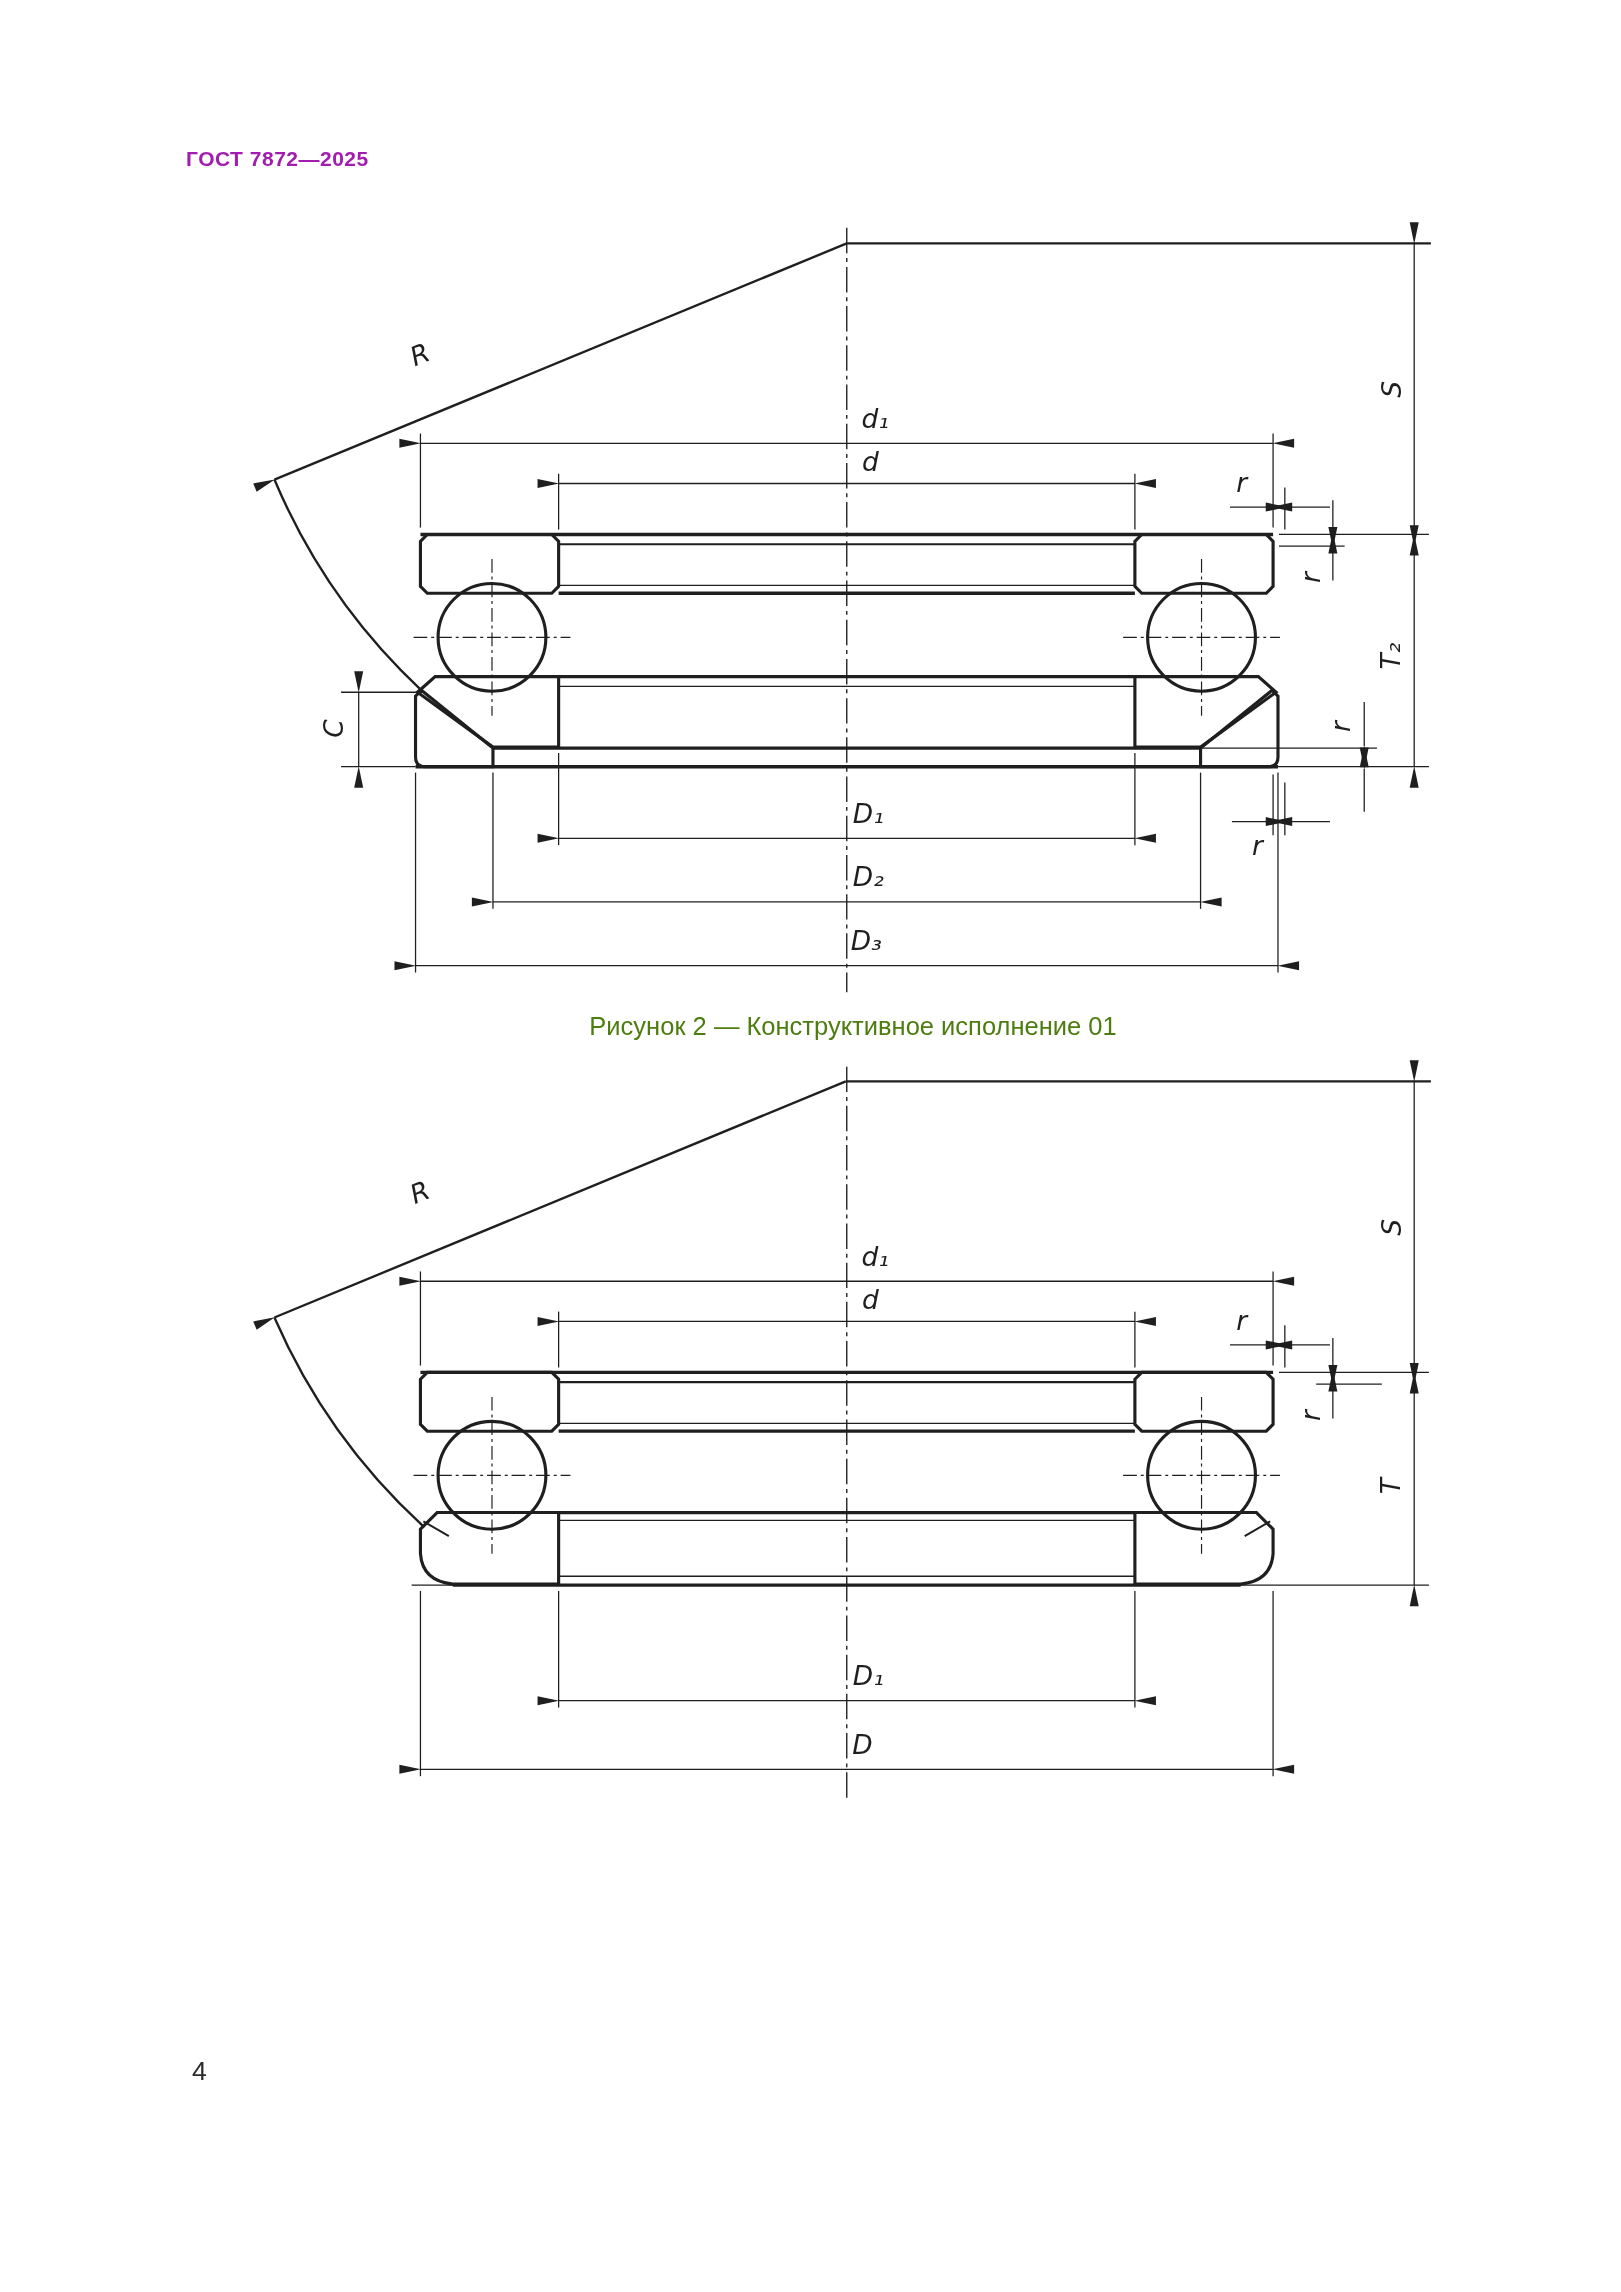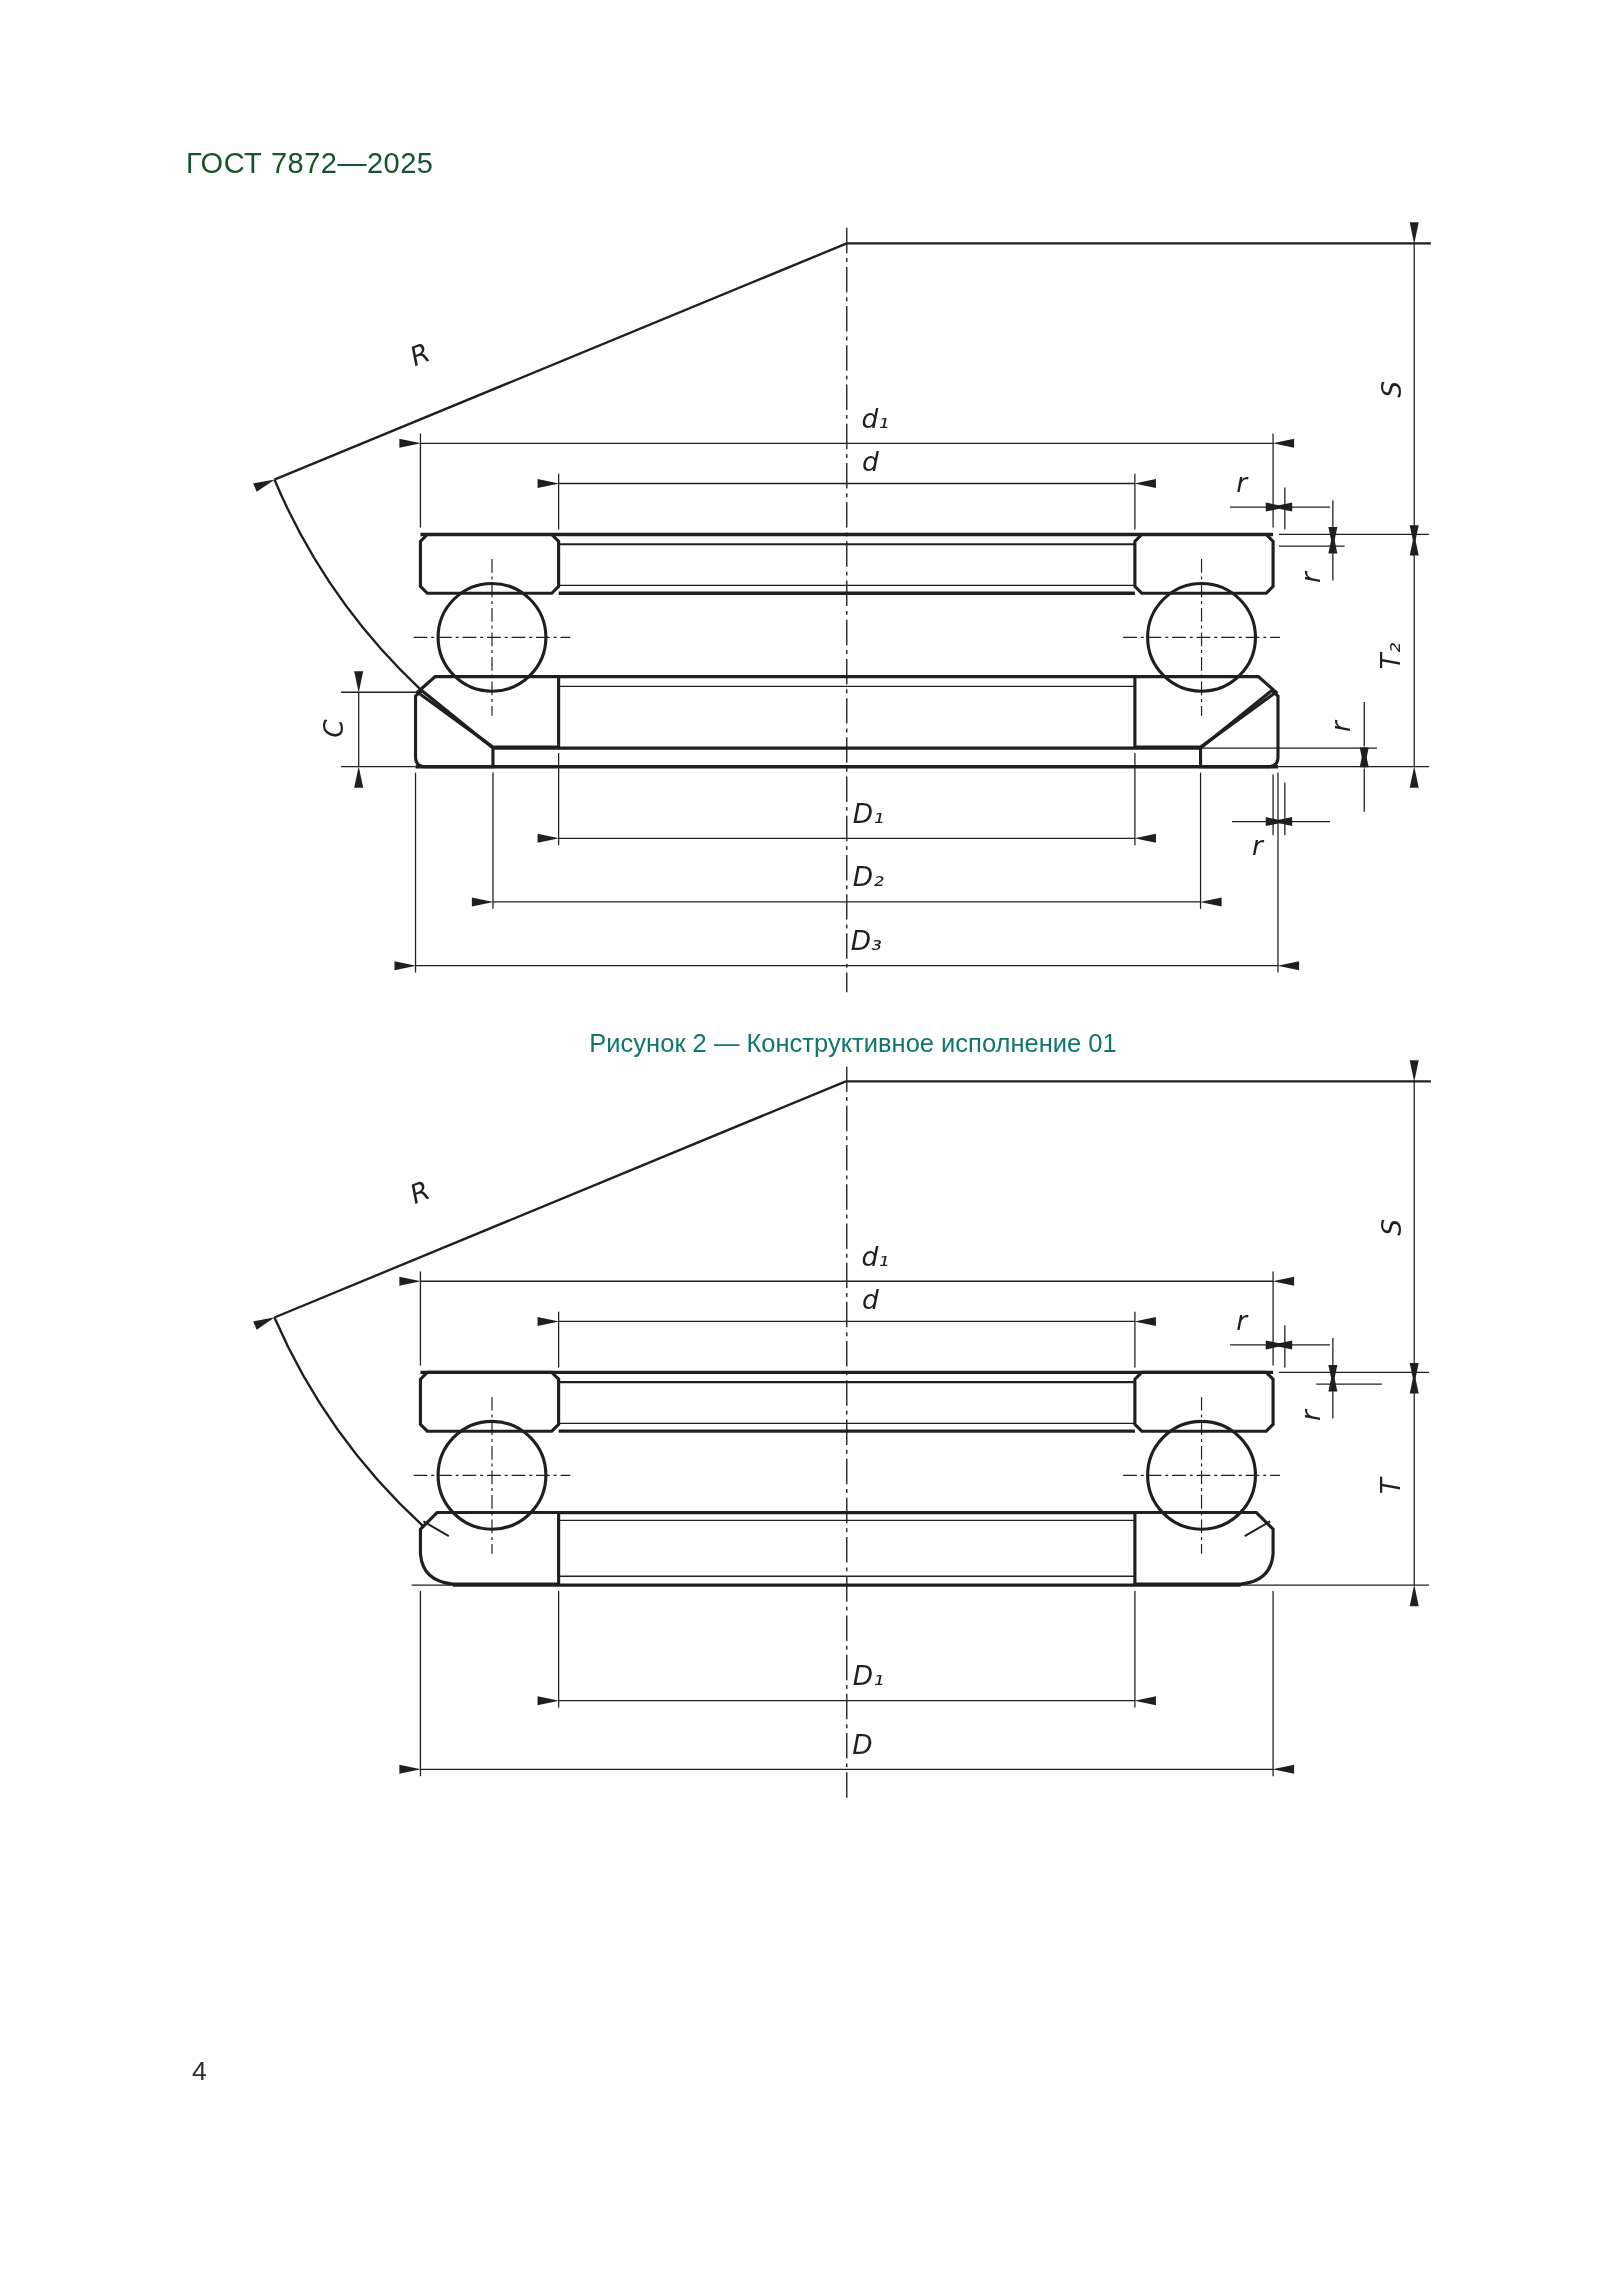--- a/index.html
+++ b/index.html
@@ -2,27 +2,26 @@
 <html><head>
 <meta charset="utf-8">
 <style>
   html,body{margin:0;padding:0;background:#e8e8e8;}
   .page{
     position:relative;width:1621px;height:2293px;background:#ffffff;
     font-family:"Liberation Sans",sans-serif;color:#1f1f1f;overflow:hidden;
     margin:0 auto;box-shadow:0 0 7.8px rgba(0,0,0,.25);
   }
   .doc-header{
-    position:absolute;left:186px;top:147px;font-size:29px;font-weight:normal;
-    letter-spacing:0.5px;color:#14532d;
+    position:absolute;left:186px;top:147px;font-size:21px;font-weight:bold;
+    letter-spacing:0.5px;color:#a21caf;
   }
   .fig-caption{
-    position:absolute;width:882px;text-align:center;font-size:25.5px;color:#0f766e;
+    position:absolute;width:882px;text-align:center;font-size:25.5px;color:#4d7c0f;
     left:412px;
-    margin-top:17px;
   }
   .caption-1{top:1012px;}
   .caption-2{top:1802px;}
   .page-number{
     position:absolute;left:192px;top:2056px;font-size:26.5px;color:#2b2b2b;
   }
   svg.drawing{position:absolute;left:0;top:0;}
   svg .ln{stroke:#1f1f1f;fill:none;}
   svg text{fill:#1f1f1f;}
   .dimtext{font-family:"DejaVu Sans",sans-serif;font-style:italic;font-size:27px;}

